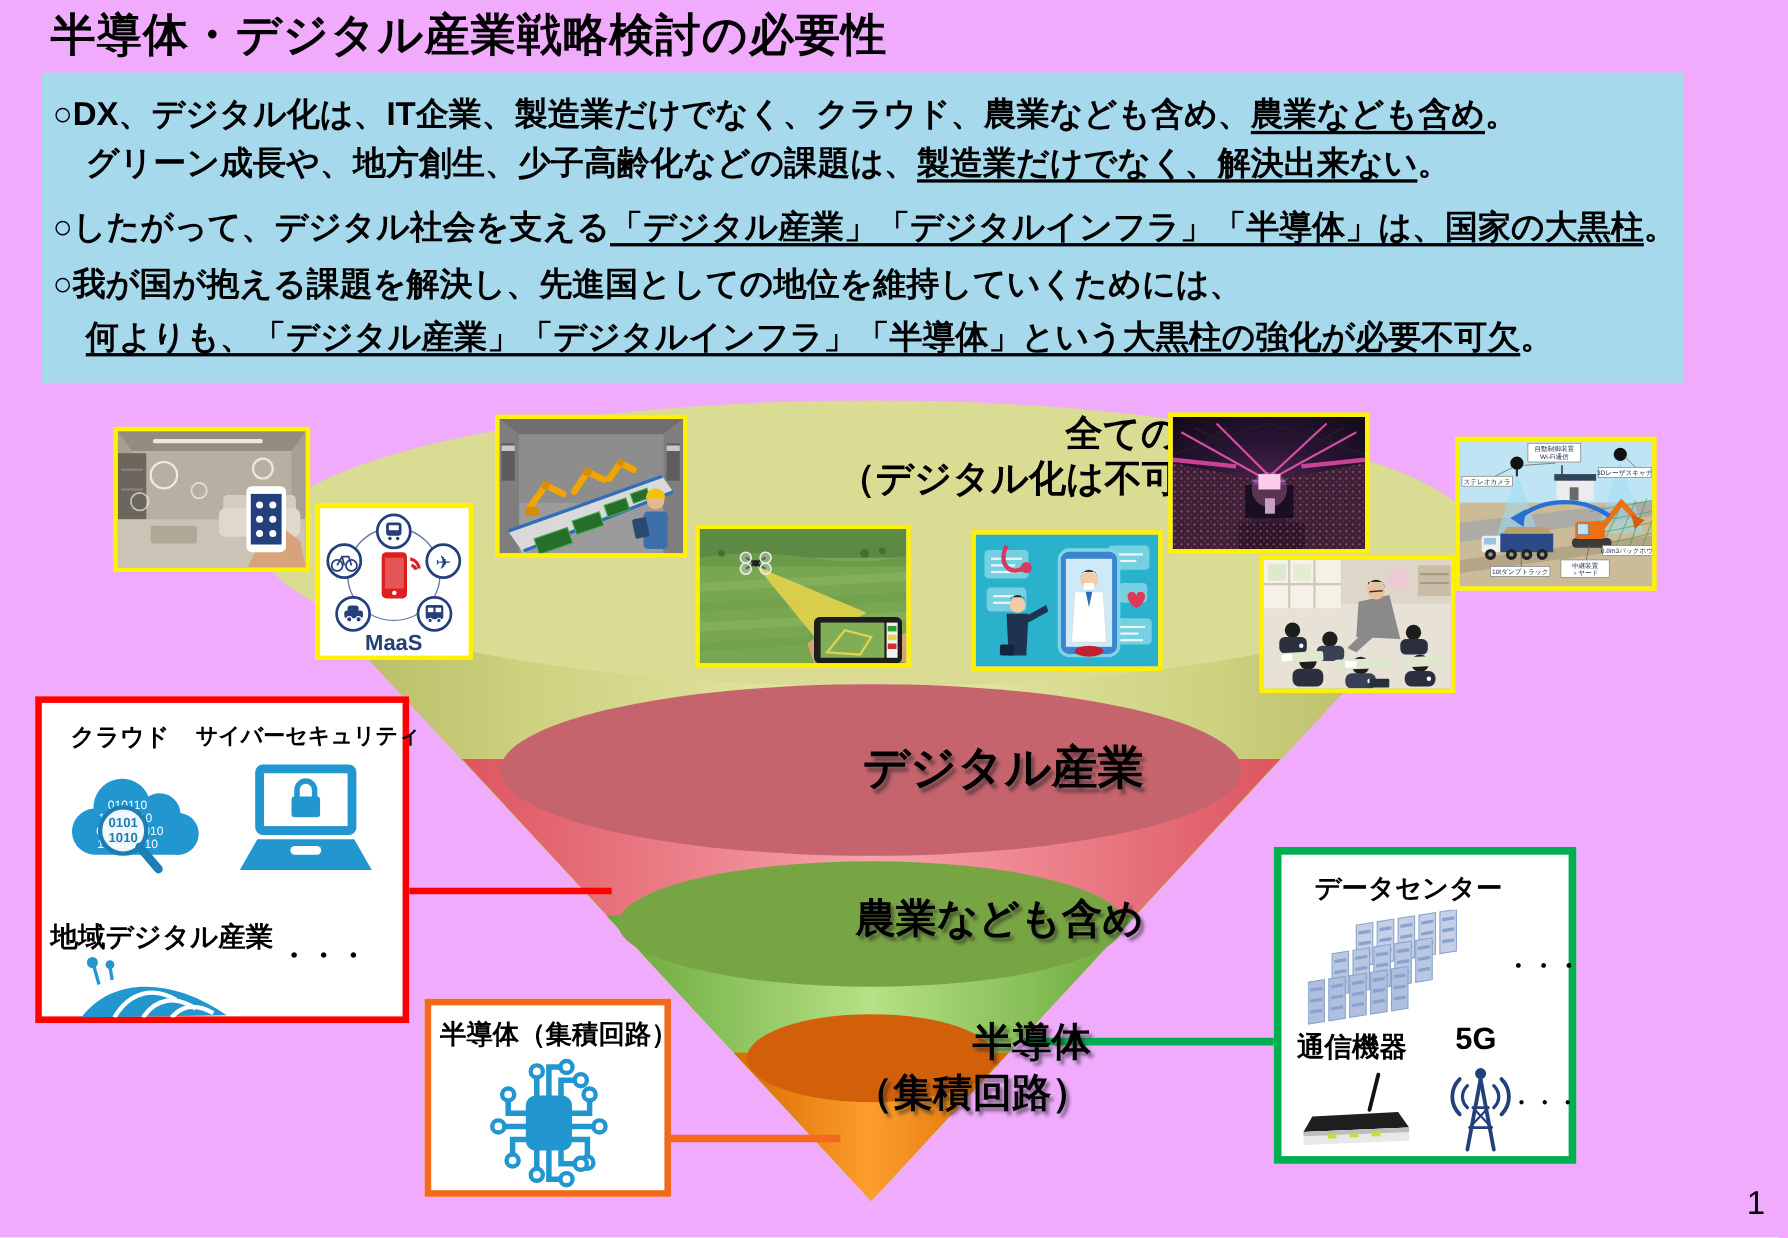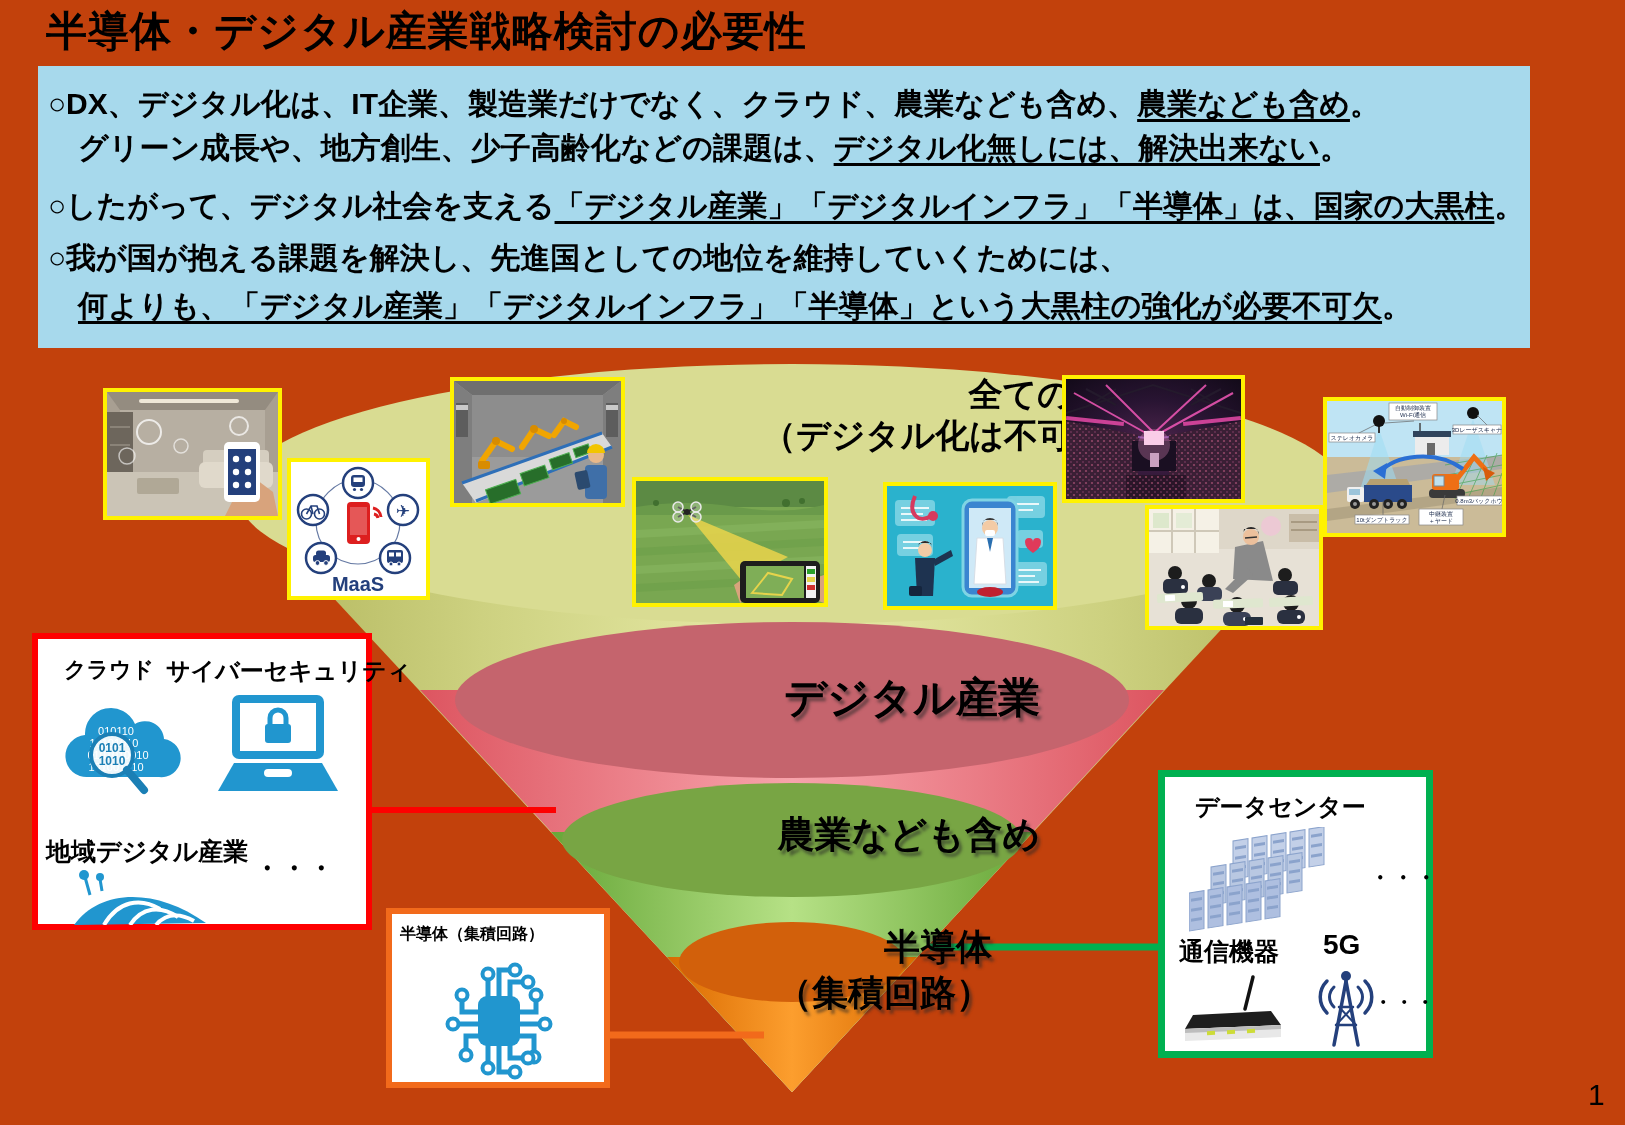--- a/index.html
+++ b/index.html
@@ -1,16 +1,16 @@
 <!DOCTYPE html>
 <html><head>
 <meta charset="utf-8">
 <style>
   html,body{margin:0;padding:0;background:#fff;}
-  #page{position:relative;width:1625px;height:1125px;background:#c2410c;overflow:hidden;
+  #page{position:relative;width:1625px;height:1125px;background:#f0abfc;overflow:hidden;
         font-family:"Liberation Sans","DejaVu Sans",sans-serif;color:#000;}
   .abs{position:absolute;}
   
   .title{left:46px;top:4px;font-size:41px;font-weight:900;letter-spacing:1px;white-space:nowrap;}
   
   .intro{left:38px;top:66px;width:1492px;height:282px;background:#a7d9ec;}
   .iline{position:absolute;font-size:30px;font-weight:600;white-space:nowrap;}
   .iline .u{font-weight:900;text-decoration:underline;text-decoration-thickness:3px;text-underline-offset:5px;}
   
   .flabel{z-index:2;text-align:right;font-weight:900;white-space:nowrap;}
@@ -78,21 +78,21 @@
 
     <line x1="368" y1="810" x2="556" y2="810" stroke="#fe0000" stroke-width="6"></line>
     <line x1="930" y1="947" x2="1162" y2="947" stroke="#00b050" stroke-width="7"></line>
     <line x1="606" y1="1035" x2="764" y2="1035" stroke="#f26a1b" stroke-width="7"></line>
   </svg>
 
   <div class="abs title">半導体・デジタル産業戦略検討の必要性</div>
 
   <div class="abs intro">
     <div class="iline" style="left:10px;top:18px"><span>○DX、デジタル化は、IT企業、製造業だけでなく、クラウド、農業なども含め、</span><span class="u">農業なども含め</span><span>。</span></div>
-    <div class="iline" style="left:40px;top:62px"><span>グリーン成長や、地方創生、少子高齢化などの課題は、</span><span class="u">デジタル化無しには、解決出来ない</span><span>。</span></div>
+    <div class="iline" style="left:40px;top:62px"><span>グリーン成長や、地方創生、少子高齢化などの課題は、</span><span class="u">製造業だけでなく、解決出来ない</span><span>。</span></div>
     <div class="iline" style="left:10px;top:120px"><span>○したがって、デジタル社会を支える</span><span class="u">「デジタル産業」「デジタルインフラ」「半導体」は、国家の大黒柱</span><span>。</span></div>
     <div class="iline" style="left:10px;top:172px"><span>○我が国が抱える課題を解決し、先進国としての地位を維持していくためには、</span></div>
     <div class="iline" style="left:40px;top:220px"><span class="u">何よりも、「デジタル産業」「デジタルインフラ」「半導体」という大黒柱の強化が必要不可欠</span><span>。</span></div>
   </div>
 
   <div class="abs flabel ftop">
     <div>全ての産業</div>
     <div>（デジタル化は不可避）</div>
   </div>
   <div class="abs flabel fdigital">デジタル産業</div>
@@ -457,21 +457,21 @@
         <circle cx="67.5" cy="77" r="2" fill="#fff"></circle>
         <path d="M82,46 a10,10 0 0 1 8,9" stroke="#dd1f1f" stroke-width="3" fill="none"></path>
         <path d="M83,52 a5,5 0 0 1 4,4" stroke="#dd1f1f" stroke-width="3" fill="none"></path>
       </g>
       <text x="67" y="129" font-size="20" font-weight="bold" text-anchor="middle" fill="#24407c">MaaS</text>
     </svg>
   </div>
 
   <div class="sidebox redbox">
     <div class="boxlabel" style="left:26px;top:16px;font-size:22px">クラウド</div>
-    <div class="boxlabel" style="left:128px;top:16px;font-size:24px">サイバーセキュリティ</div>
+    <div class="boxlabel" style="left:140px;top:16px;font-size:20px">サイバーセキュリティ</div>
     <svg class="abs" style="left:12px;top:52px" width="145" height="120" viewBox="0 0 145 120">
       <path d="M38,86 a21,21 0 0 1 -3,-42 a26,26 0 0 1 50,-11 a19,19 0 0 1 29,15 a17,17 0 0 1 -5,38 z" fill="#2196cf"></path>
       <g fill="#fff" font-size="11" class="mono" text-anchor="middle">
         <text x="66" y="44">010110</text>
         <text x="64" y="56">10101010</text>
         <text x="68" y="68">0101010010</text>
         <text x="66" y="80">101001010</text>
       </g>
       <circle cx="62" cy="64" r="21" fill="#ffffff" fill-opacity="0.92" stroke="#1b7fb5" stroke-width="4"></circle>
       <g fill="#1b7fb5" font-size="12" font-weight="bold" class="mono" text-anchor="middle">
@@ -499,21 +499,21 @@
       </g>
       <line x1="30" y1="26" x2="25" y2="8" stroke="#2196cf" stroke-width="3"></line>
       <circle cx="24" cy="6" r="5" fill="#2196cf"></circle>
       <line x1="42" y1="22" x2="40" y2="10" stroke="#2196cf" stroke-width="3"></line>
       <circle cx="40" cy="8" r="4" fill="#2196cf"></circle>
     </svg>
     <div class="dots" style="left:216px;top:212px;font-size:26px">・・・</div>
   </div>
 
   <div class="sidebox orangebox">
-    <div class="boxlabel" style="left:8px;top:10px;font-size:16px">半導体（集積回路）</div>
+    <div class="boxlabel" style="left:8px;top:10px;font-size:24px">半導体（集積回路）</div>
     <svg class="abs" style="left:44px;top:42px" width="126" height="126" viewBox="0 0 126 126">
       <g stroke="#2196cf" stroke-width="5" stroke-linecap="round" fill="none">
         <line x1="52" y1="42" x2="52" y2="22"></line>
         <polyline points="63,42 63,14 74,14"></polyline>
         <polyline points="74,42 74,26 88,26"></polyline>
         <polyline points="42,56 26,56 26,44"></polyline>
         <line x1="42" y1="68" x2="22" y2="68"></line>
         <polyline points="42,80 30,80 30,94"></polyline>
         <polyline points="84,56 100,56 100,44"></polyline>
         <line x1="84" y1="68" x2="104" y2="68"></line>

